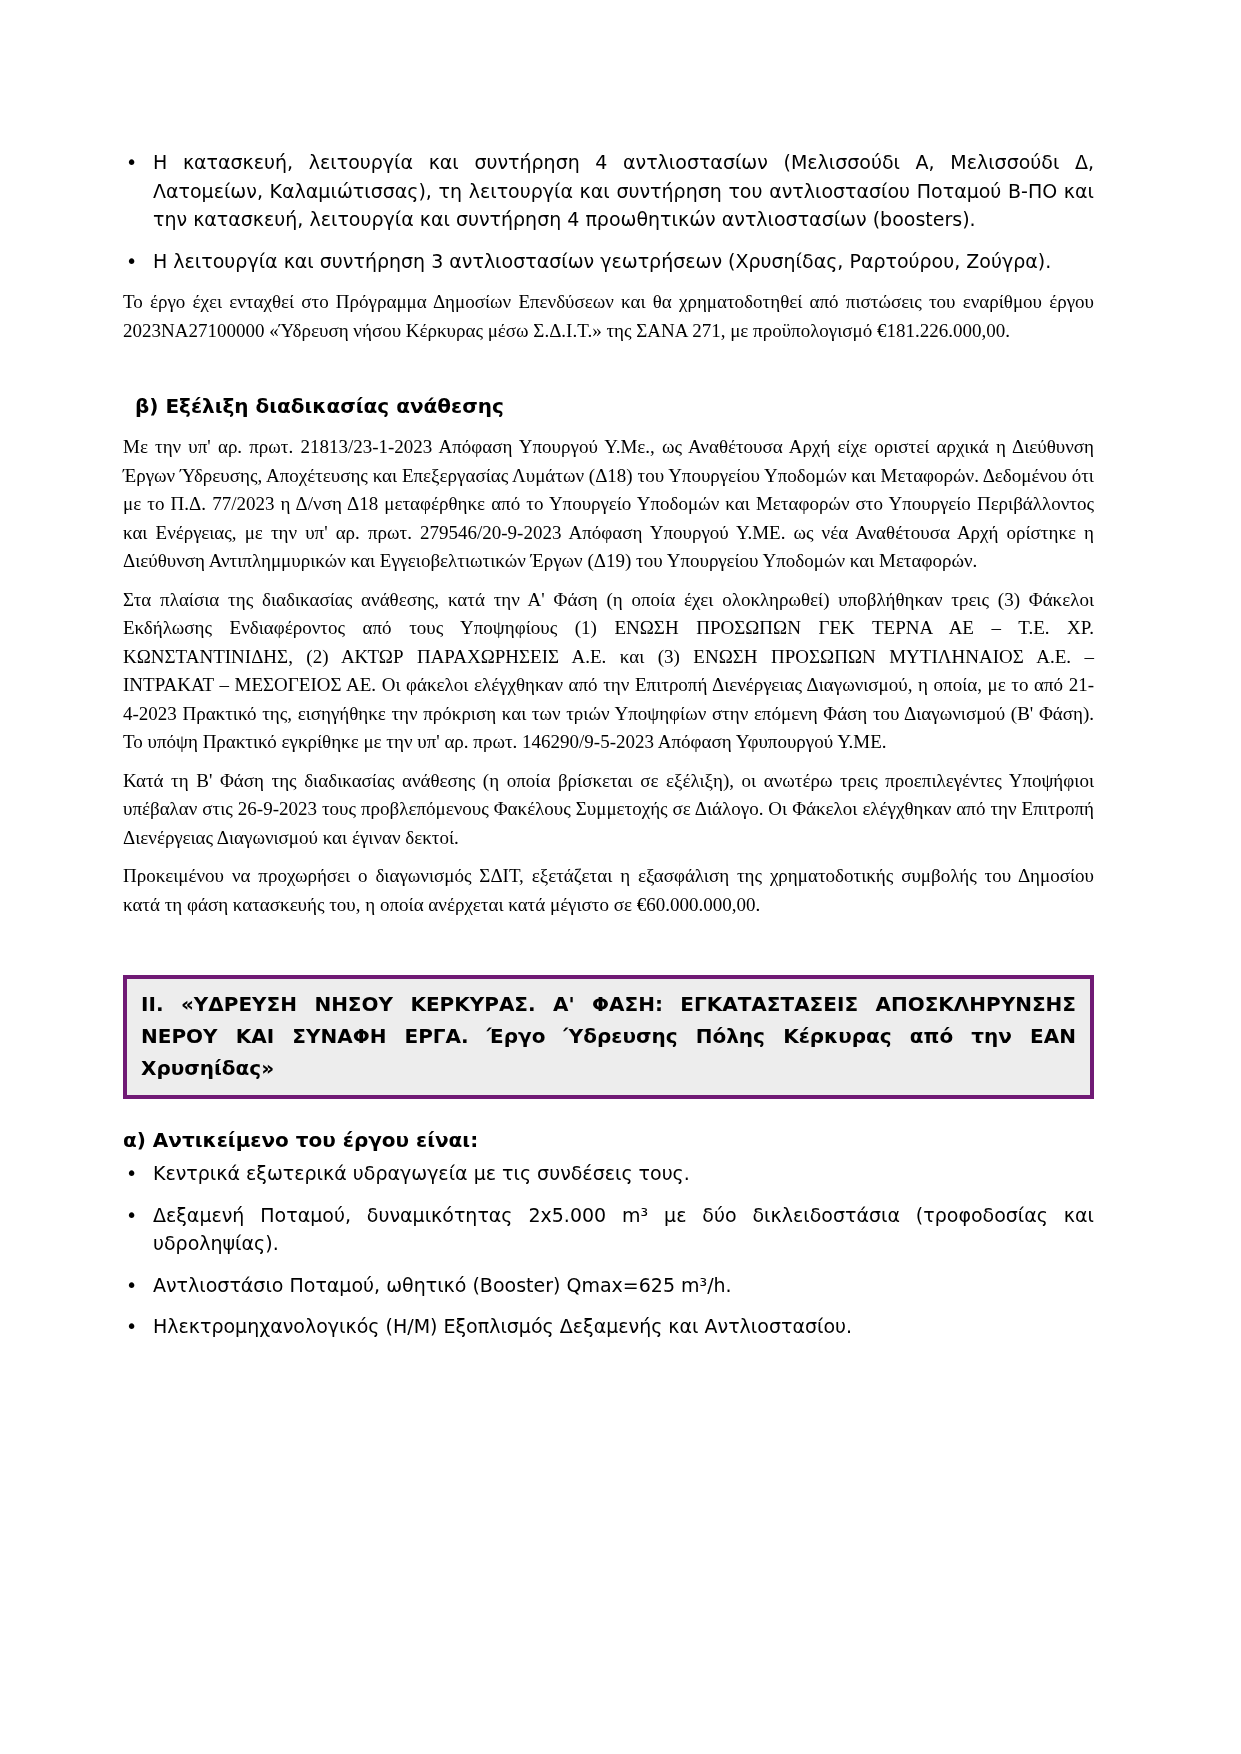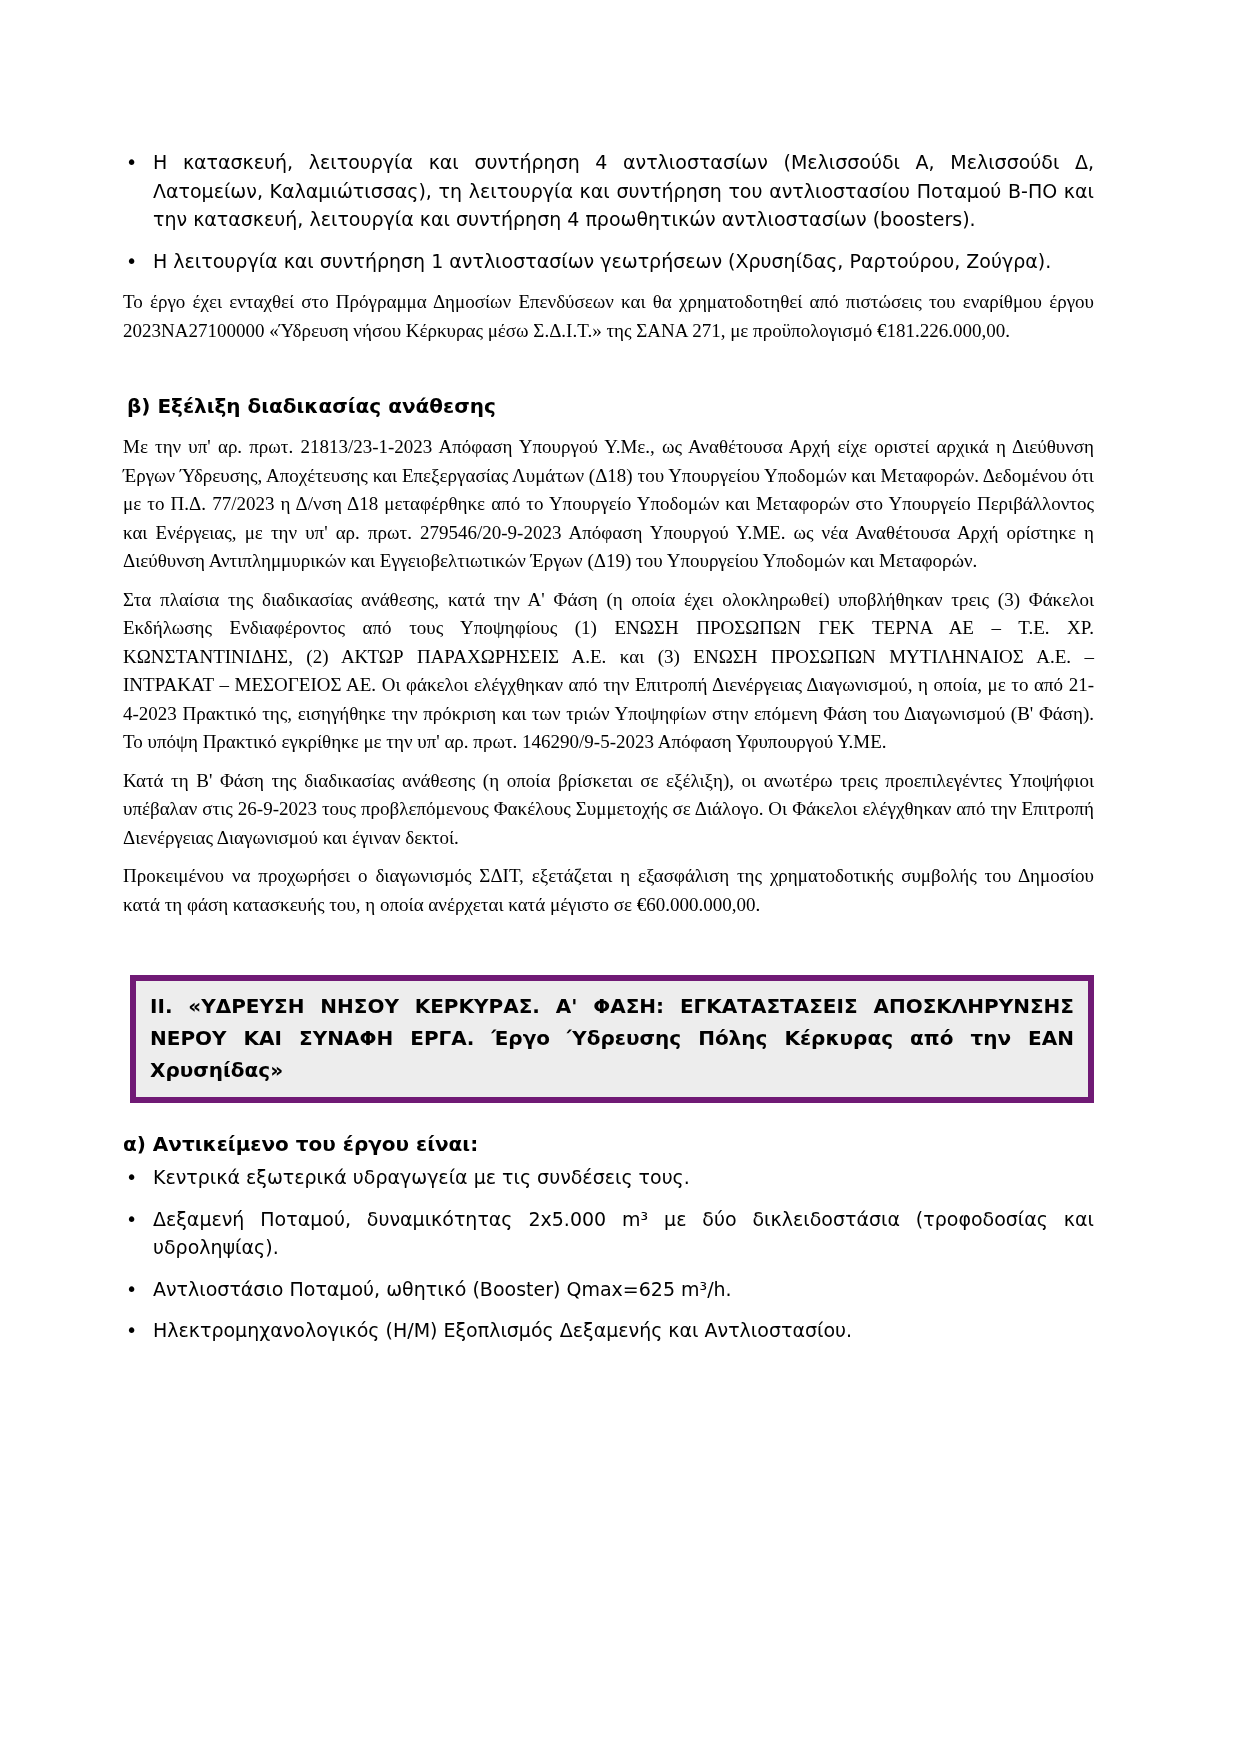--- a/index.html
+++ b/index.html
@@ -41,47 +41,47 @@
   ul.doc-list li::before {
     content: "\2022";
     position: absolute;
     left: -27px;
     top: 0;
     font-size: 19px;
   }
   .section-heading {
     font-weight: bold;
     font-size: 20px;
-    margin: 46px 0 12px 4px;
+    margin: 46px 0 12px 12px;
   }
   .sub-heading {
     font-weight: bold;
     font-size: 20px;
     margin: 26px 0 4px 0;
   }
   .title-box {
-    margin: 56px 0 0 7px;
-    border: 6px solid #701a75;
+    margin: 56px 0 0 0;
+    border: 4px solid #701a75;
     background: #ededed;
     padding: 9px 14px 11px 14px;
     font-weight: bold;
     font-size: 20px;
     line-height: 1.6;
     text-align: justify;
   }
 </style>
 </head>
 <body>
 
 <div class="page">
   <div class="content">
 
     <ul class="doc-list">
       <li>Η κατασκευή, λειτουργία και συντήρηση 4 αντλιοστασίων (Μελισσούδι Α, Μελισσούδι Δ, Λατομείων, Καλαμιώτισσας), τη λειτουργία και συντήρηση του αντλιοστασίου Ποταμού Β-ΠΟ και την κατασκευή, λειτουργία και συντήρηση 4 προωθητικών αντλιοστασίων (boosters).</li>
-      <li>Η λειτουργία και συντήρηση 1 αντλιοστασίων γεωτρήσεων (Χρυσηίδας, Ραρτούρου, Ζούγρα).</li>
+      <li>Η λειτουργία και συντήρηση 3 αντλιοστασίων γεωτρήσεων (Χρυσηίδας, Ραρτούρου, Ζούγρα).</li>
     </ul>
 
     <p>Το έργο έχει ενταχθεί στο Πρόγραμμα Δημοσίων Επενδύσεων και θα χρηματοδοτηθεί από πιστώσεις του εναρίθμου έργου 2023ΝΑ27100000 «Ύδρευση νήσου Κέρκυρας μέσω Σ.Δ.Ι.Τ.» της ΣΑΝΑ 271, με προϋπολογισμό €181.226.000,00.</p>
 
     <div class="section-heading">β) Εξέλιξη διαδικασίας ανάθεσης</div>
 
     <p>Με την υπ' αρ. πρωτ. 21813/23-1-2023 Απόφαση Υπουργού Υ.Με., ως Αναθέτουσα Αρχή είχε οριστεί αρχικά η Διεύθυνση Έργων Ύδρευσης, Αποχέτευσης και Επεξεργασίας Λυμάτων (Δ18) του Υπουργείου Υποδομών και Μεταφορών. Δεδομένου ότι με το Π.Δ. 77/2023 η Δ/νση Δ18 μεταφέρθηκε από το Υπουργείο Υποδομών και Μεταφορών στο Υπουργείο Περιβάλλοντος και Ενέργειας, με την υπ' αρ. πρωτ. 279546/20-9-2023 Απόφαση Υπουργού Υ.ΜΕ. ως νέα Αναθέτουσα Αρχή ορίστηκε η Διεύθυνση Αντιπλημμυρικών και Εγγειοβελτιωτικών Έργων (Δ19) του Υπουργείου Υποδομών και Μεταφορών.</p>
     <p>Στα πλαίσια της διαδικασίας ανάθεσης, κατά την Α' Φάση (η οποία έχει ολοκληρωθεί) υποβλήθηκαν τρεις (3) Φάκελοι Εκδήλωσης Ενδιαφέροντος από τους Υποψηφίους (1) ΕΝΩΣΗ ΠΡΟΣΩΠΩΝ ΓΕΚ ΤΕΡΝΑ ΑΕ – Τ.Ε. ΧΡ. ΚΩΝΣΤΑΝΤΙΝΙΔΗΣ, (2) ΑΚΤΩΡ ΠΑΡΑΧΩΡΗΣΕΙΣ Α.Ε. και (3) ΕΝΩΣΗ ΠΡΟΣΩΠΩΝ ΜΥΤΙΛΗΝΑΙΟΣ Α.Ε. – ΙΝΤΡΑΚΑΤ – ΜΕΣΟΓΕΙΟΣ ΑΕ. Οι φάκελοι ελέγχθηκαν από την Επιτροπή Διενέργειας Διαγωνισμού, η οποία, με το από 21-4-2023 Πρακτικό της, εισηγήθηκε την πρόκριση και των τριών Υποψηφίων στην επόμενη Φάση του Διαγωνισμού (Β' Φάση). Το υπόψη Πρακτικό εγκρίθηκε με την υπ' αρ. πρωτ. 146290/9-5-2023 Απόφαση Υφυπουργού Υ.ΜΕ.</p>
     <p>Κατά τη Β' Φάση της διαδικασίας ανάθεσης (η οποία βρίσκεται σε εξέλιξη), οι ανωτέρω τρεις προεπιλεγέντες Υποψήφιοι υπέβαλαν στις 26-9-2023 τους προβλεπόμενους Φακέλους Συμμετοχής σε Διάλογο. Οι Φάκελοι ελέγχθηκαν από την Επιτροπή Διενέργειας Διαγωνισμού και έγιναν δεκτοί.</p>
     <p>Προκειμένου να προχωρήσει ο διαγωνισμός ΣΔΙΤ, εξετάζεται η εξασφάλιση της χρηματοδοτικής συμβολής του Δημοσίου κατά τη φάση κατασκευής του, η οποία ανέρχεται κατά μέγιστο σε €60.000.000,00.</p>

